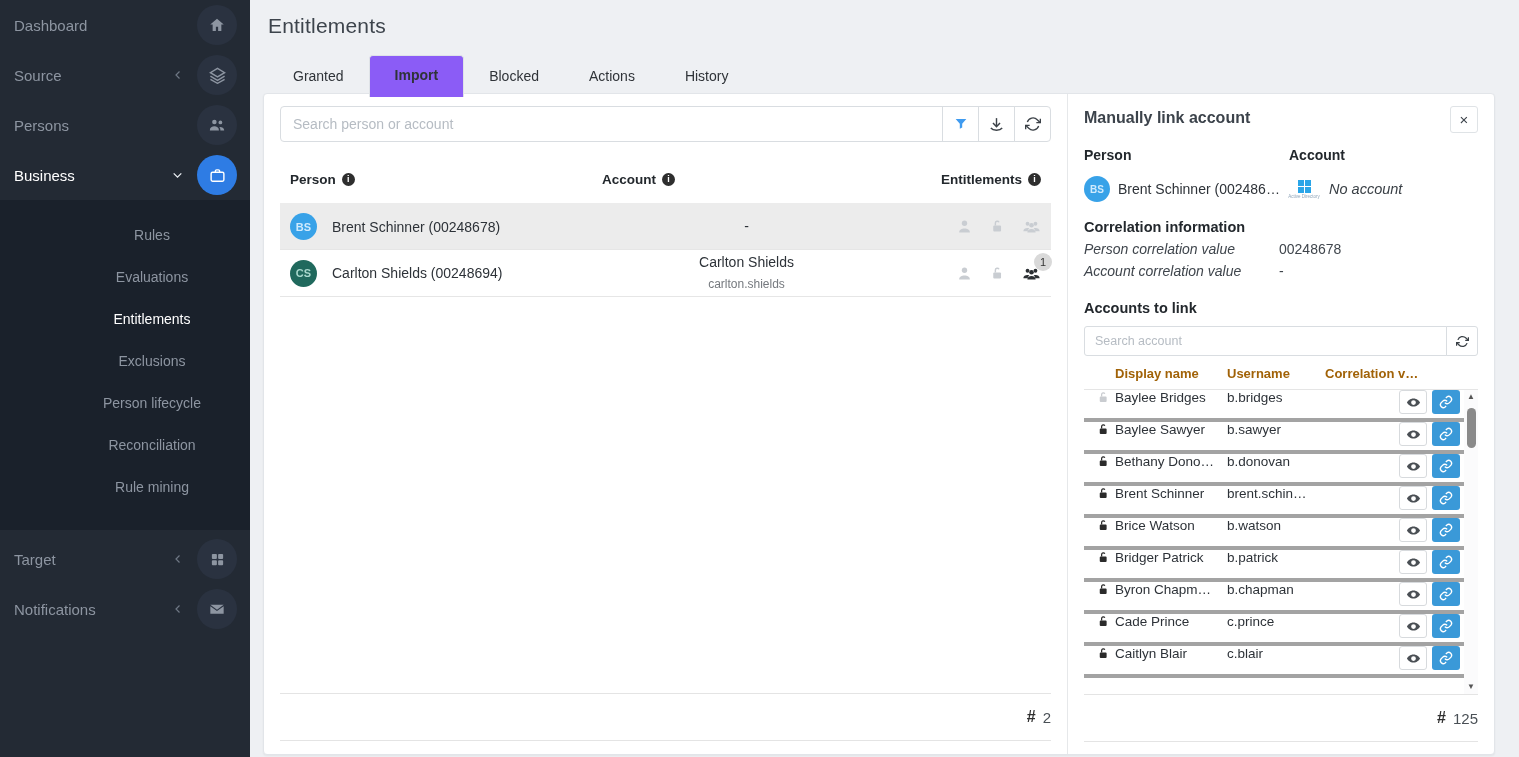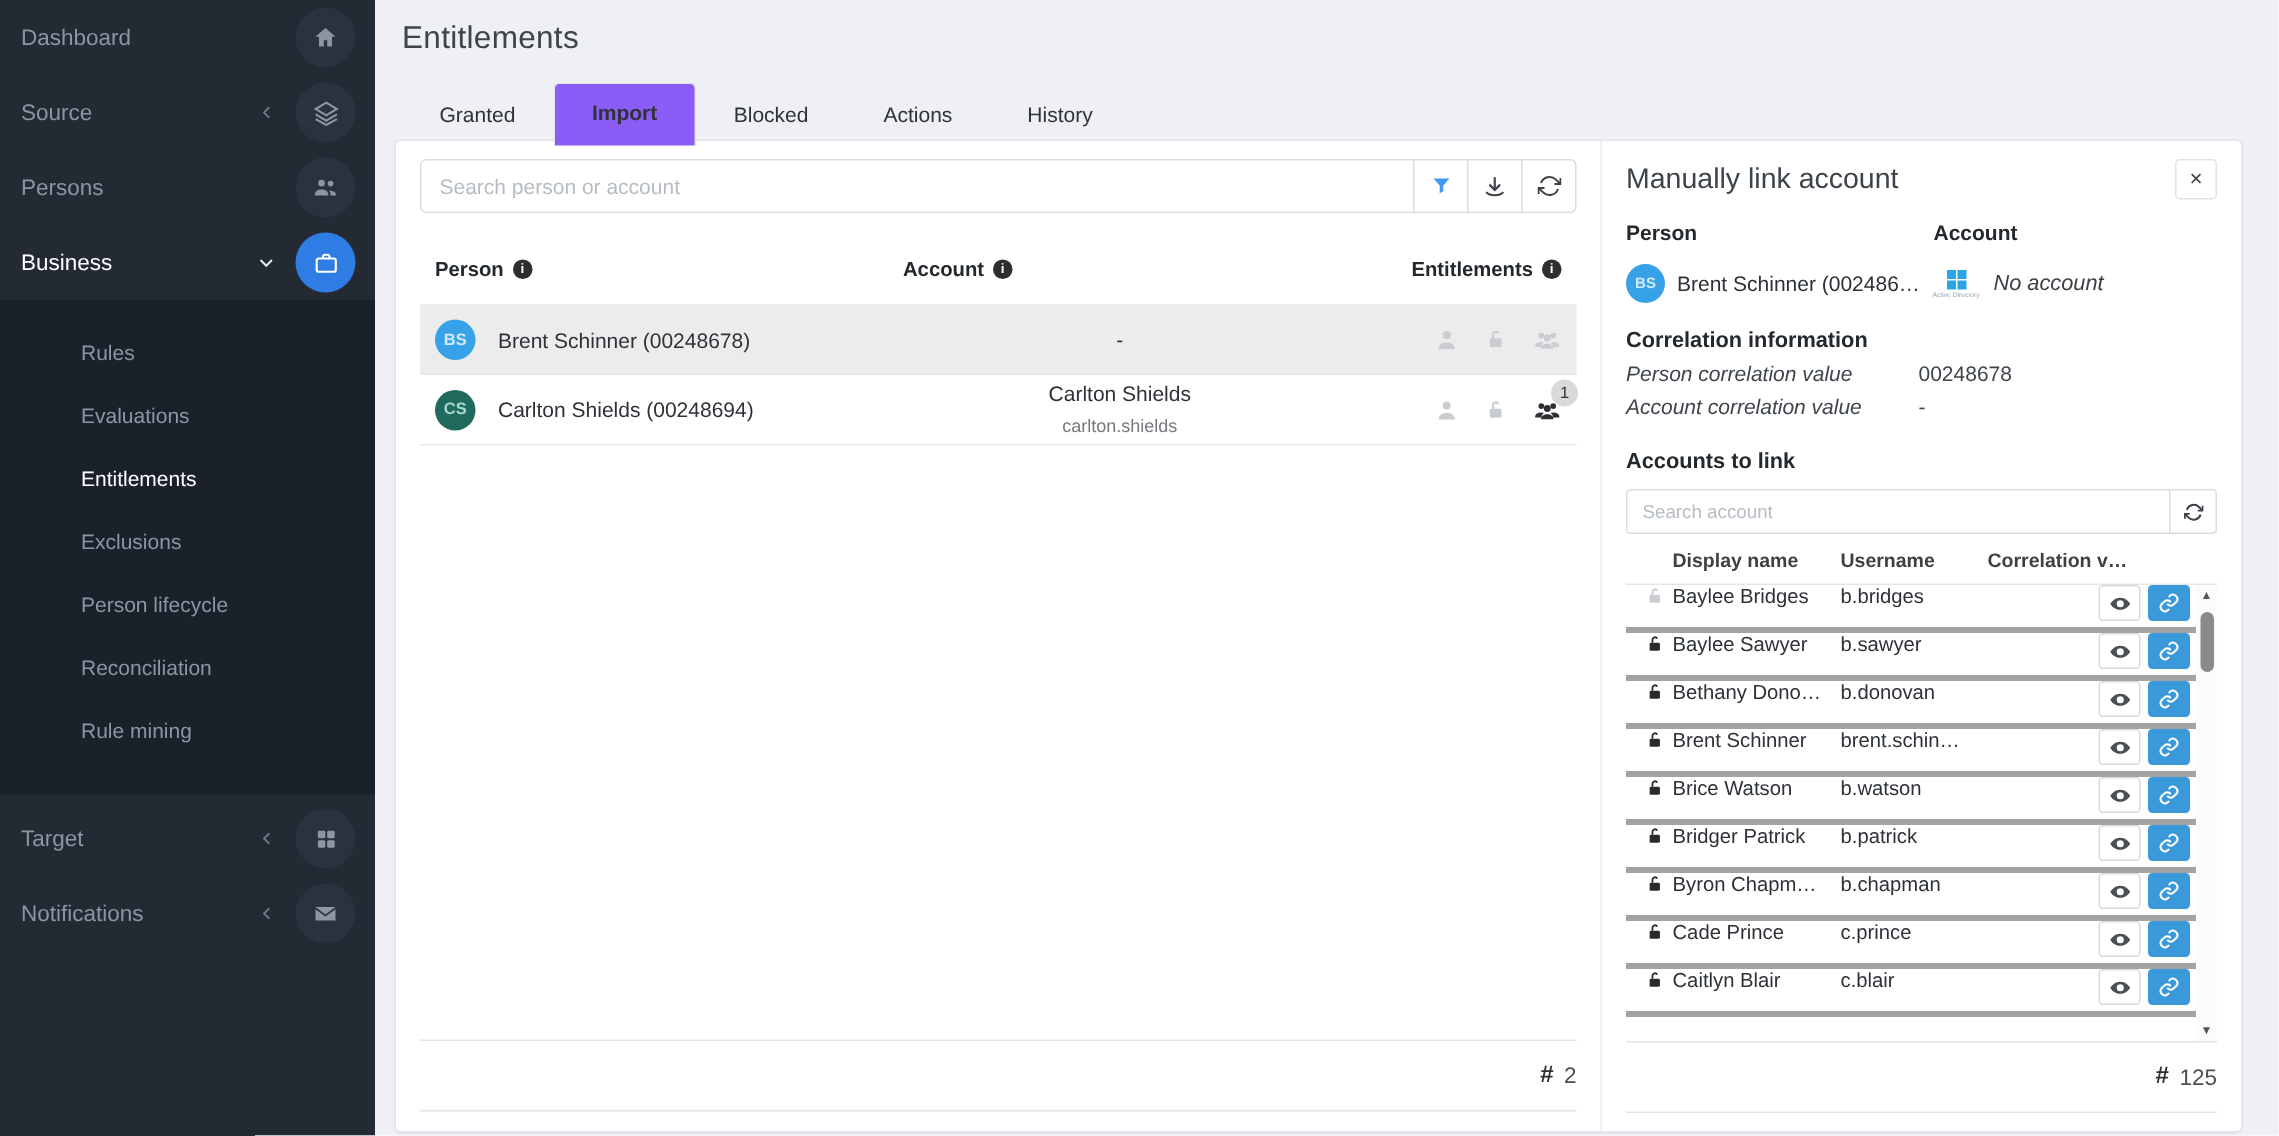--- a/index.html
+++ b/index.html
@@ -26,21 +26,21 @@
   .side-circle {
     position:absolute; right:13px; top:50%; transform:translateY(-50%);
     width:40px; height:40px; border-radius:50%;
     background:#2a3240; color:#8d95a1;
     display:flex; align-items:center; justify-content:center;
   }
   .side-circle.blue { background:#2e7ce4; color:#fff; }
   .submenu { background:#1a212b; padding:14px 0 22px; }
   .sub-item {
     height:42px; line-height:42px; padding-left:54px;
-    font-size:14px; color:#8d95a1; cursor:pointer;
+    font-size:14px; color:#8d95a1; cursor:pointer;text-align:center;
   }
   .sub-item.active { color:#ffffff; }
   .side-bottom { margin-top:4px; }
 
   
   .page-title {
     position:absolute; left:268px; top:14px;
     font-size:21px; font-weight:300; color:#3d444c; letter-spacing:.2px;
   }
   .tabs { position:absolute; left:268px; top:55px; display:flex; z-index:6; align-items:flex-end; }
@@ -123,21 +123,21 @@
     height:46px; font-size:15px; color:#4a5056;
   }
   .hash { font-weight:bold; color:#2f2f2f; margin-right:7px; font-size:16px; }
 
   
   .panel-col {
     width:427px; flex:none; border-left:1px solid #e6e8ea;
     display:flex; flex-direction:column; padding:12px 16px 0;
   }
   .panel-head { display:flex; justify-content:space-between; align-items:flex-start; flex:none; }
-  .panel-title { font-size:19px; font-weight:400; color:#3c434b; padding-top:3px; }
+  .panel-title { font-size:16px; font-weight:700; color:#3c434b; padding-top:3px; }
   .close-btn {
     width:28px; height:27px; border:1px solid #dfe3e6; border-radius:3px;
     background:#fff; color:#3c434b; font-size:15px; line-height:25px;
     text-align:center; cursor:pointer;
   }
   .pa-grid { display:grid; grid-template-columns:205px 1fr; margin-top:14px; row-gap:13px; flex:none; }
   .pa-label { font-size:14px; font-weight:bold; color:#23282d; }
   .pa-person { display:flex; align-items:center; min-width:0; }
   .pa-avatar {
     width:26px; height:26px; border-radius:50%; background:#38a2e8; color:#cfeafd;
@@ -164,21 +164,21 @@
     padding:0 10px; font-size:12.5px; color:#333; outline:none;
     font-family:"Liberation Sans", sans-serif;
   }
   .acc-search input::placeholder { color:#b6bcc3; }
   .refresh-sm {
     width:32px; border:1px solid #d9dde1; margin-left:-1px; background:#fff;
     display:flex; align-items:center; justify-content:center; color:#3c4248;
     border-radius:0 3px 3px 0; cursor:pointer;
   }
 
-  .acc-head { display:flex; padding:10px 18px 8px 0; font-size:13px; font-weight:bold; color:#404040; flex:none; }
+  .acc-head { display:flex; padding:10px 18px 8px 0; font-size:13px; font-weight:bold; color:#a16207; flex:none; }
   .h-display { margin-left:31px; width:112px; }
   .h-user { width:98px; }
   .h-corr { flex:1; white-space:nowrap; overflow:hidden; }
 
   .acc-list { height:305px; overflow:hidden; position:relative; border-top:1px solid #e5e5e5; flex:none; }
   .a-row {
     display:flex; align-items:flex-start; height:32px; padding-right:18px;
     border-bottom:4px solid #a3a3a3; font-size:13.5px; color:#2d3238;
   }
   .a-lock { width:17px; margin-left:12px; color:#2b2b2b; display:flex; flex:none; }

